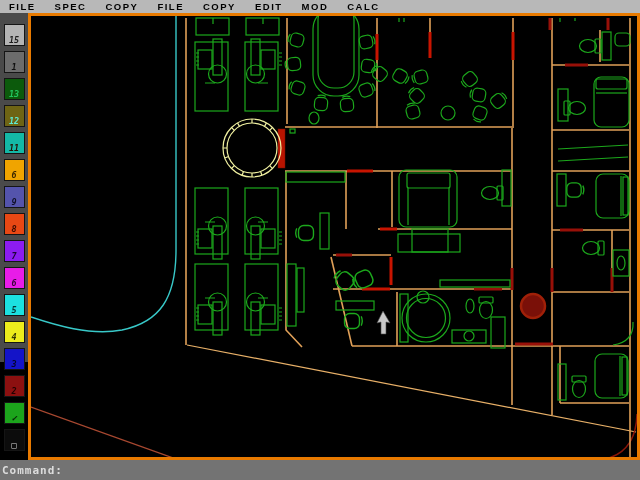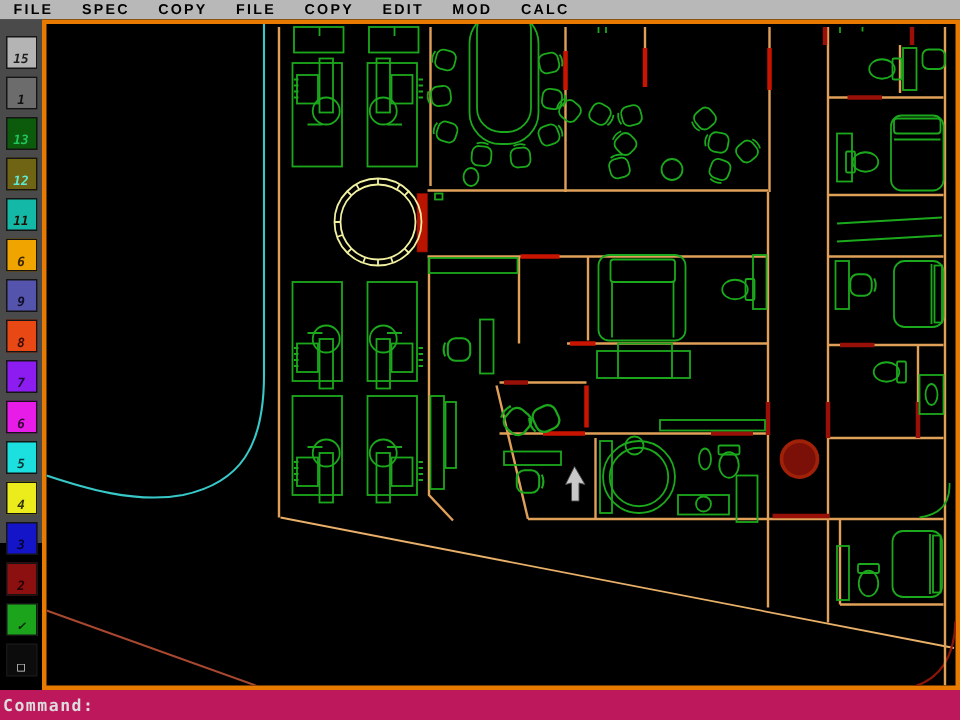--- a/index.html
+++ b/index.html
@@ -12,21 +12,21 @@
   .toolbar{position:absolute;top:13px;left:0;width:28px;height:349px;background:#4A4A4A;
     display:flex;flex-direction:column;align-items:center;padding-top:11px;box-sizing:border-box;gap:5px;font-style:italic;}
   .swatch{width:21px;height:22px;border:1px solid #151515;box-sizing:border-box;flex:none;
     display:flex;align-items:flex-end;justify-content:center;}
   .swnum{font-family:"DejaVu Sans Mono",monospace;font-size:8.5px;font-weight:bold;line-height:10px;}
 
   .canvas{position:absolute;top:13px;left:28px;width:612px;height:447px;box-sizing:border-box;
     border:3px solid #E87A00;background:#000;}
   .canvas svg{width:100%;height:100%;display:block;}
 
-  .commandbar{position:absolute;top:460px;left:0;width:640px;height:20px;background:#be185d;
+  .commandbar{position:absolute;top:460px;left:0;width:640px;height:20px;background:#737373;
     color:#DCDCDC;font-family:"DejaVu Sans Mono",monospace;font-size:11px;font-weight:bold;
     display:flex;align-items:center;padding-left:2px;box-sizing:border-box;letter-spacing:1px;}
 
   
   .w{stroke:#E0A058;stroke-width:1.6;fill:none;}
   .w1{stroke:#E8B068;stroke-width:1.2;fill:none;}
   .site{stroke:#A84830;stroke-width:1.3;fill:none;}
   .g{stroke:#1CA81C;stroke-width:1.2;fill:none;}
   .rd{stroke:#C81400;stroke-width:3;fill:none;}
   .rdk{stroke:#981008;stroke-width:3;fill:none;}

